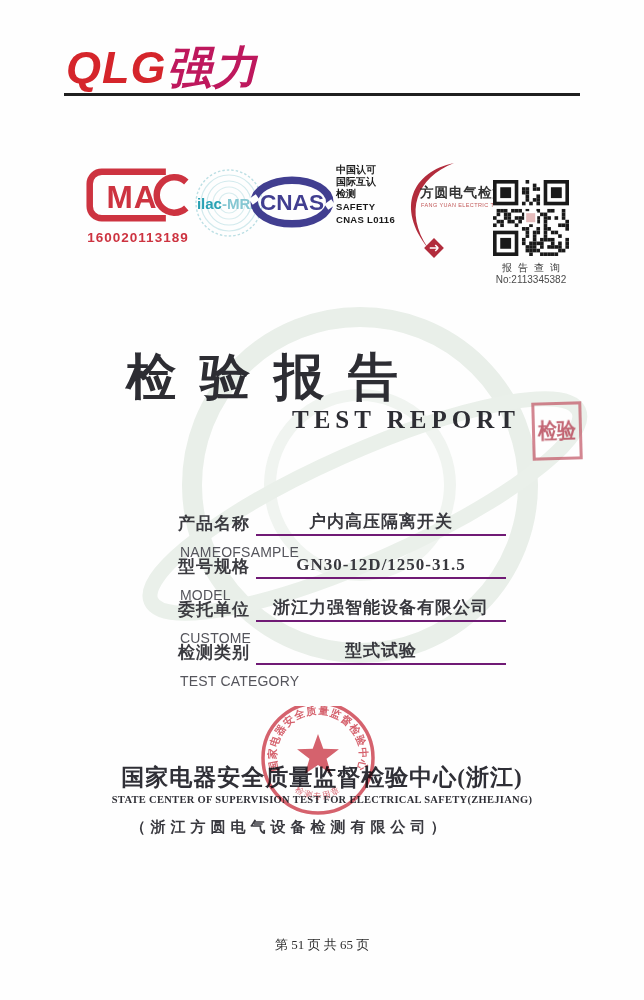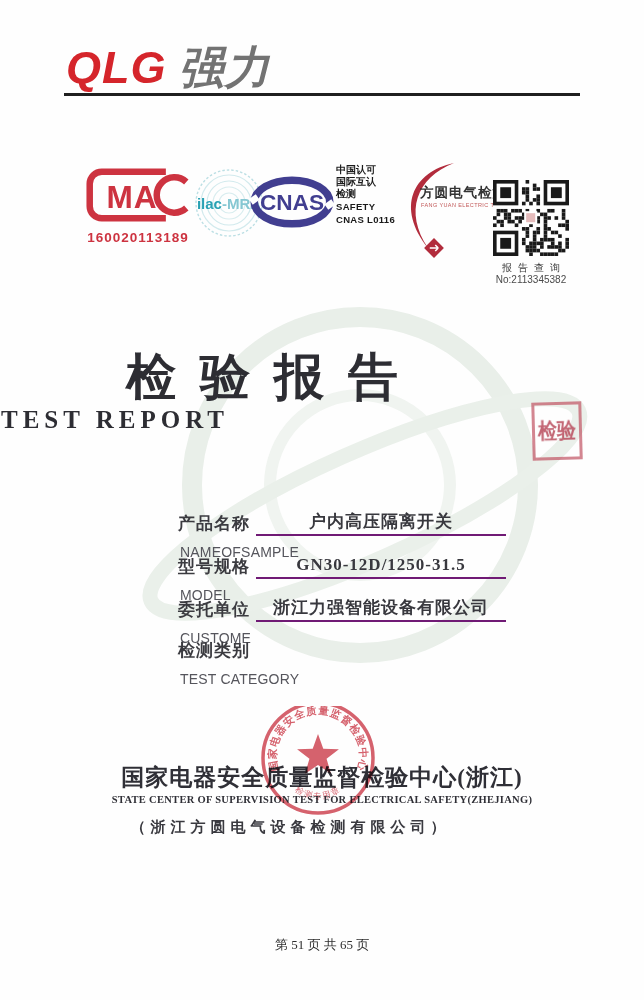--- a/index.html
+++ b/index.html
@@ -5,21 +5,21 @@
   html,body{margin:0;padding:0;background:#fff;}
   .page{position:relative;width:644px;height:1000px;background:#fefefe;overflow:hidden;
         font-family:"Liberation Serif","DejaVu Serif",serif;}
   
   .watermark{position:absolute;left:110px;top:255px;z-index:0;pointer-events:none;}
   .content{position:relative;z-index:1;}
   
   .logo{position:absolute;left:66px;top:38px;font-family:"Liberation Sans","DejaVu Sans",sans-serif;
         font-weight:bold;font-style:italic;font-size:45px;letter-spacing:1px;white-space:nowrap;}
   .logo .latin{color:#d5252b;}
-  .logo .cn{color:#737373;margin-left:12px;}
+  .logo .cn{color:#be185d;margin-left:0;}
   .rule{position:absolute;left:64px;top:93px;width:516px;height:3px;background:#1f1f1f;}
   
   .marks{position:absolute;left:0;top:160px;width:644px;height:120px;}
   .marks>div{position:absolute;}
   .cma{left:86px;top:6px;text-align:center;}
   .cma-number{margin-top:2px;font-family:"Liberation Sans",sans-serif;font-weight:bold;
         font-size:13.5px;color:#cd3340;letter-spacing:1px;}
   .ilac{left:194px;top:8px;width:70px;height:70px;}
   .cnas-logo{left:250px;top:16px;}
   .cnas-text{left:336px;top:4px;font-family:"Liberation Sans",sans-serif;color:#1a1a1a;line-height:12px;}
@@ -30,21 +30,21 @@
   .fy-name{position:absolute;left:32px;top:24px;font-size:13.5px;font-weight:bold;color:#333;
         letter-spacing:1px;white-space:nowrap;}
   .fy-sub{position:absolute;left:33px;top:42px;font-size:5.5px;color:#c25a5a;
         font-family:"Liberation Sans",sans-serif;letter-spacing:.4px;white-space:nowrap;}
   .qr{left:492px;top:20px;width:78px;text-align:center;}
   .qr-caption{margin-top:1px;font-size:10px;color:#3a3a3a;letter-spacing:6px;padding-left:6px;}
   .qr-number{font-size:10px;color:#4a4a4a;font-family:"Liberation Sans",sans-serif;margin-top:-1px;}
   
   .title-cn{position:absolute;left:0;top:344px;width:524px;text-align:center;font-size:50px;
         font-weight:bold;color:#2d2d33;letter-spacing:24px;padding-left:24px;box-sizing:border-box;}
-  .title-en{position:absolute;left:0;top:406px;width:520px;text-align:left;font-size:25px;
+  .title-en{position:absolute;left:0;top:406px;width:520px;text-align:right;font-size:25px;
         font-weight:bold;color:#2d2d33;letter-spacing:5px;padding-left:1px;box-sizing:border-box;}
   
   .seal{position:absolute;left:532px;top:402px;width:44px;height:52px;border:3px solid rgba(193,83,98,.7);
         display:flex;align-items:center;justify-content:center;transform:rotate(-1.5deg);
         color:rgba(185,75,92,.85);font-weight:bold;font-size:19px;letter-spacing:0;}
   .seal span{display:inline-block;transform:scaleY(1.15);}
   
   .fields{position:absolute;left:178px;top:510px;width:328px;}
   .frow{display:flex;align-items:flex-end;margin-bottom:17px;position:relative;}
   .flabel-wrap{flex:0 0 78px;position:relative;}
@@ -305,20 +305,21 @@
           <div class="flabel">委托单位</div>
           <div class="fsub">CUSTOME</div>
         </div>
         <div class="fline"><span class="fvalue">浙江力强智能设备有限公司</span></div>
       </div>
       <div class="frow">
         <div class="flabel-wrap">
           <div class="flabel">检测类别</div>
           <div class="fsub">TEST CATEGORY</div>
         </div>
+        <div class="fline"><span class="fvalue">型式试验</span></div>
       </div>
     </div>
 
     <div class="org-cn">国家电器安全质量监督检验中心(浙江)</div>
     <div class="org-en">STATE CENTER OF SUPERVISION TEST FOR ELECTRICAL SAFETY(ZHEJIANG)</div>
     <div class="org-company">（浙江方圆电气设备检测有限公司）</div>
 
     <svg class="stamp" width="120" height="120" viewBox="0 0 120 120">
       <defs>
         <path id="arcTop" d="M27.8 77 A42 42 0 1 1 92.2 77" fill="none"></path>

